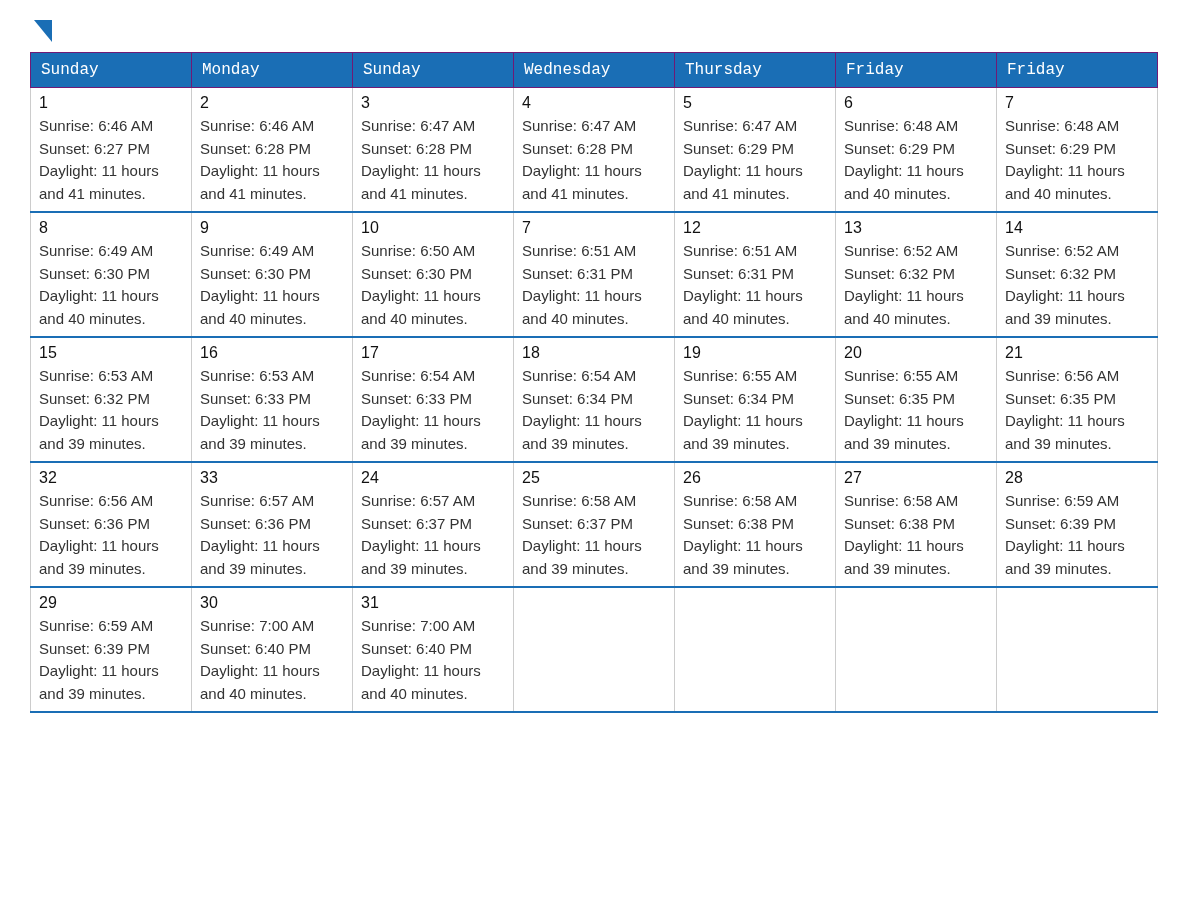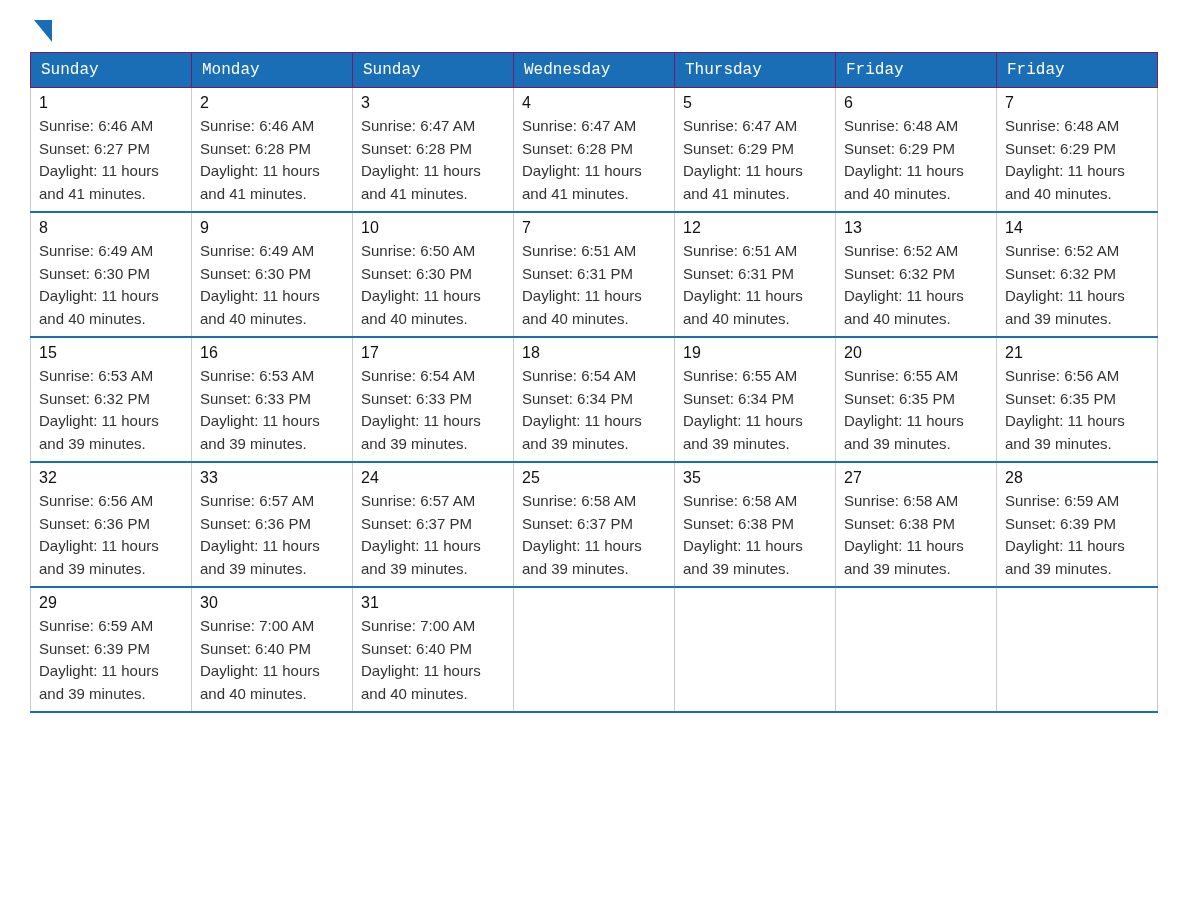--- a/index.html
+++ b/index.html
@@ -221,21 +221,21 @@
         </td>
         <td>
           <span class="day-number">24</span>
 <div class="day-info">Sunrise: 6:57 AM<br>Sunset: 6:37 PM<br>Daylight: 11 hours<br>and 39 minutes.</div>
         </td>
         <td>
           <span class="day-number">25</span>
 <div class="day-info">Sunrise: 6:58 AM<br>Sunset: 6:37 PM<br>Daylight: 11 hours<br>and 39 minutes.</div>
         </td>
         <td>
-          <span class="day-number">35</span>
+          <span class="day-number">26</span>
 <div class="day-info">Sunrise: 6:58 AM<br>Sunset: 6:38 PM<br>Daylight: 11 hours<br>and 39 minutes.</div>
         </td>
         <td>
           <span class="day-number">27</span>
 <div class="day-info">Sunrise: 6:58 AM<br>Sunset: 6:38 PM<br>Daylight: 11 hours<br>and 39 minutes.</div>
         </td>
         <td>
           <span class="day-number">28</span>
 <div class="day-info">Sunrise: 6:59 AM<br>Sunset: 6:39 PM<br>Daylight: 11 hours<br>and 39 minutes.</div>
         </td>

